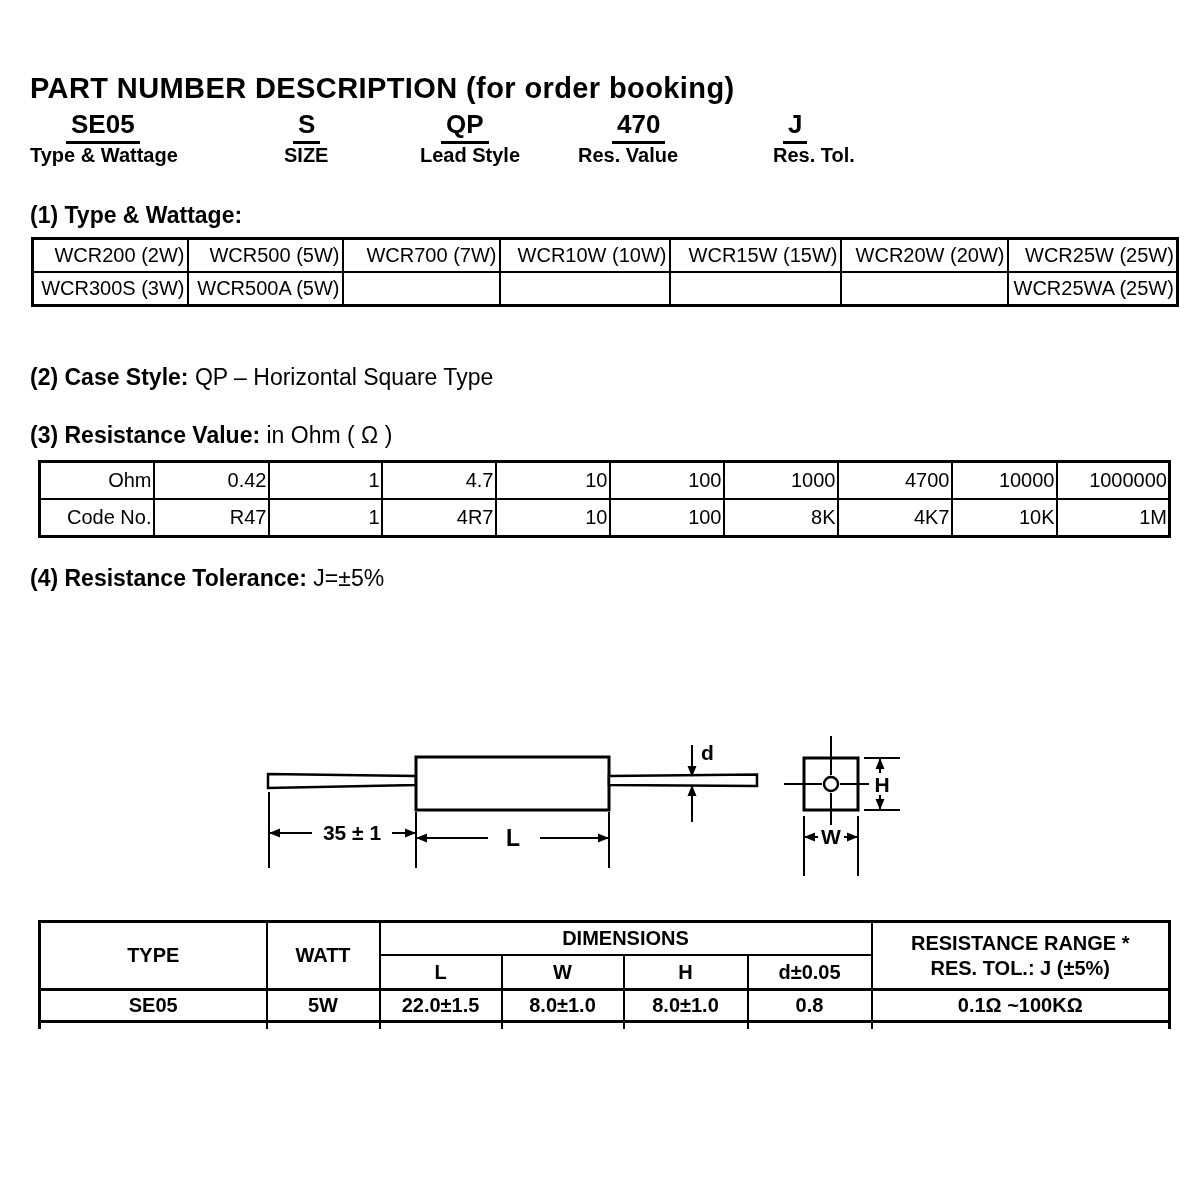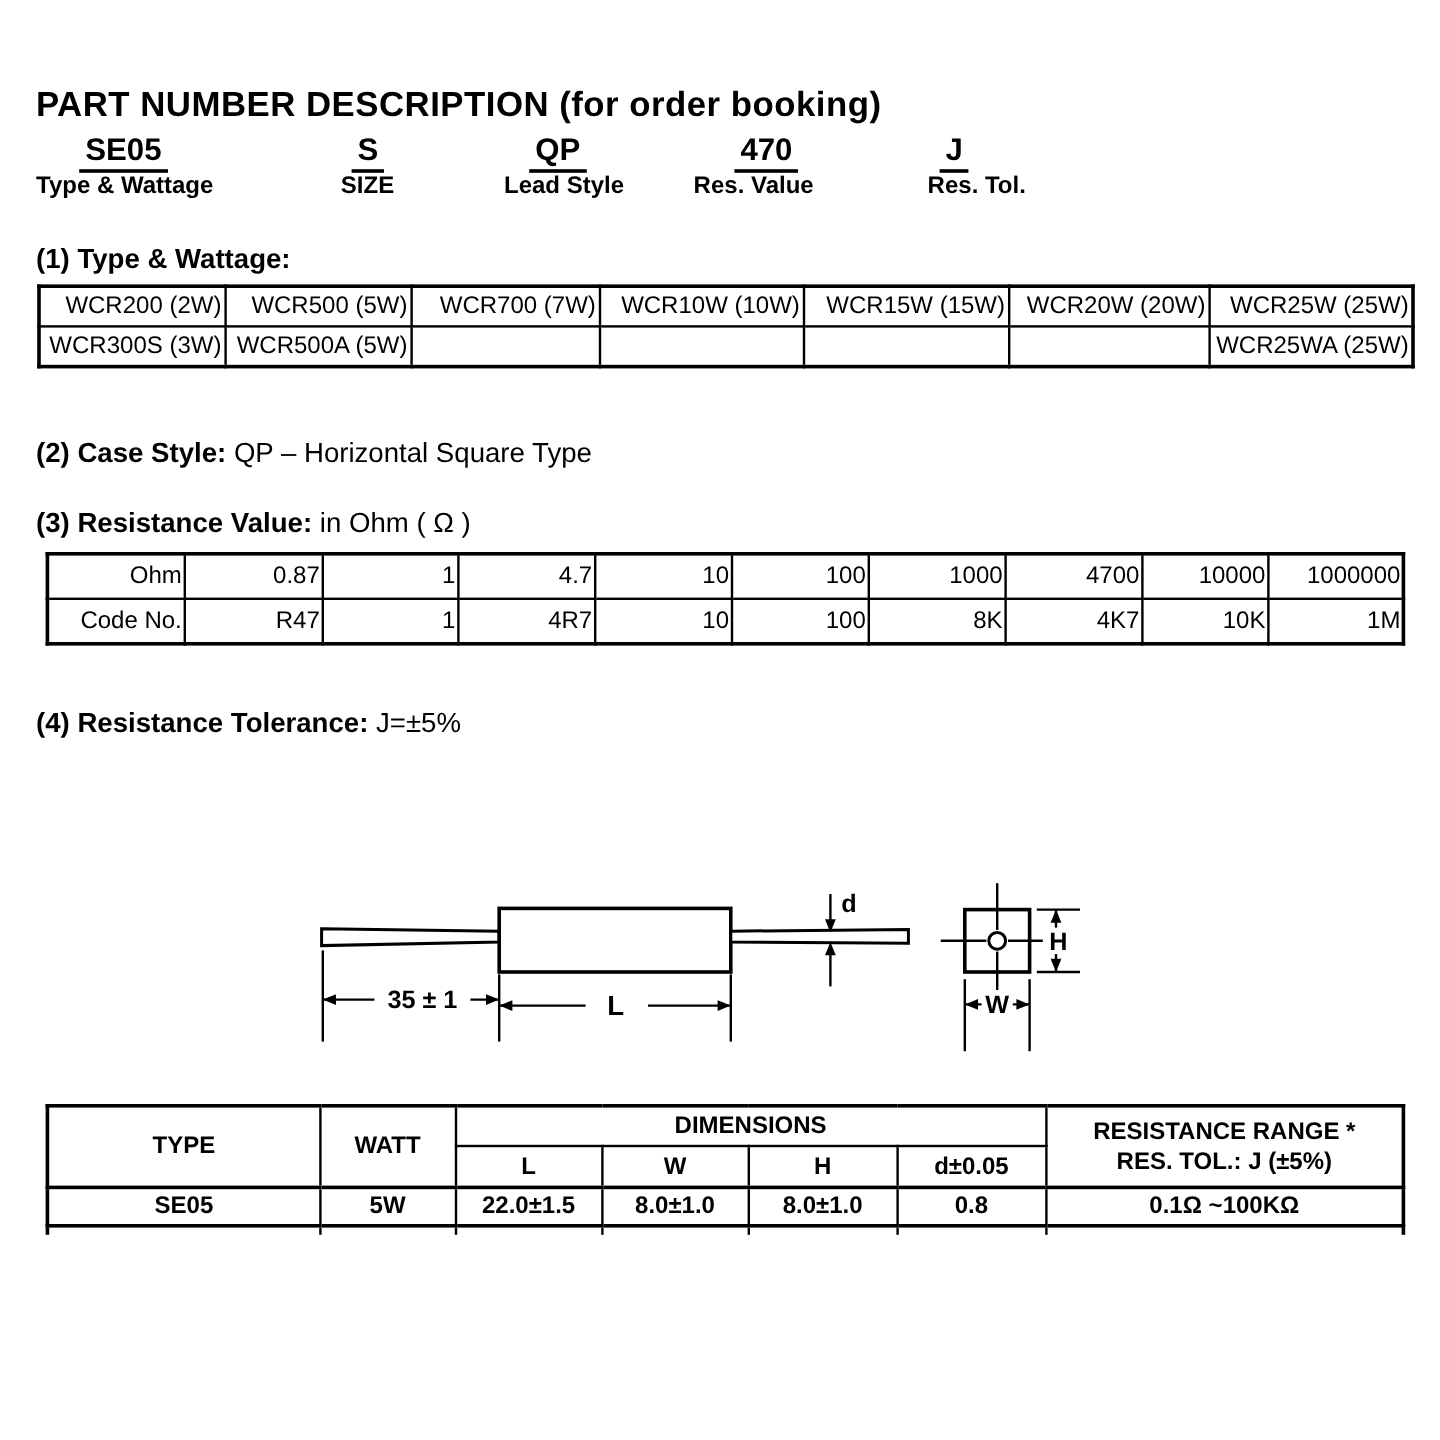--- a/index.html
+++ b/index.html
@@ -109,21 +109,21 @@
         <col style="width:114px">
         <col style="width:114px">
         <col style="width:114px">
         <col style="width:114px">
         <col style="width:105px">
         <col style="width:113px">
       </colgroup>
     <tbody>
         <tr>
       <td>Ohm</td>
-      <td>0.87</td>
+      <td>0.42</td>
       <td>1</td>
       <td>4.7</td>
       <td>10</td>
       <td>100</td>
       <td>1000</td>
       <td>4700</td>
       <td>10000</td>
       <td>1000000</td>
     </tr>
     <tr>
@@ -134,21 +134,21 @@
       <td>10</td>
       <td>100</td>
       <td>8K</td>
       <td>4K7</td>
       <td>10K</td>
       <td>1M</td>
     </tr>
   </tbody>
     </table>
 
-  <div class="abs sec" style="left:30px;top:565px;margin-top:24px;">
+  <div class="abs sec" style="left:30px;top:565px;">
     <span class="hd">(4) Resistance Tolerance:</span>
     <span>J=±5%</span>
   </div>
 
 
   <svg class="abs" style="left:230px;top:700px;" width="700" height="200" viewBox="0 0 700 200">
 
     <polygon points="38,74 186,76 186,85 38,88" fill="#fff" stroke="#000" stroke-width="2.5"></polygon>
 
     <rect x="186" y="57" width="193" height="53" fill="#fff" stroke="#000" stroke-width="3"></rect>

